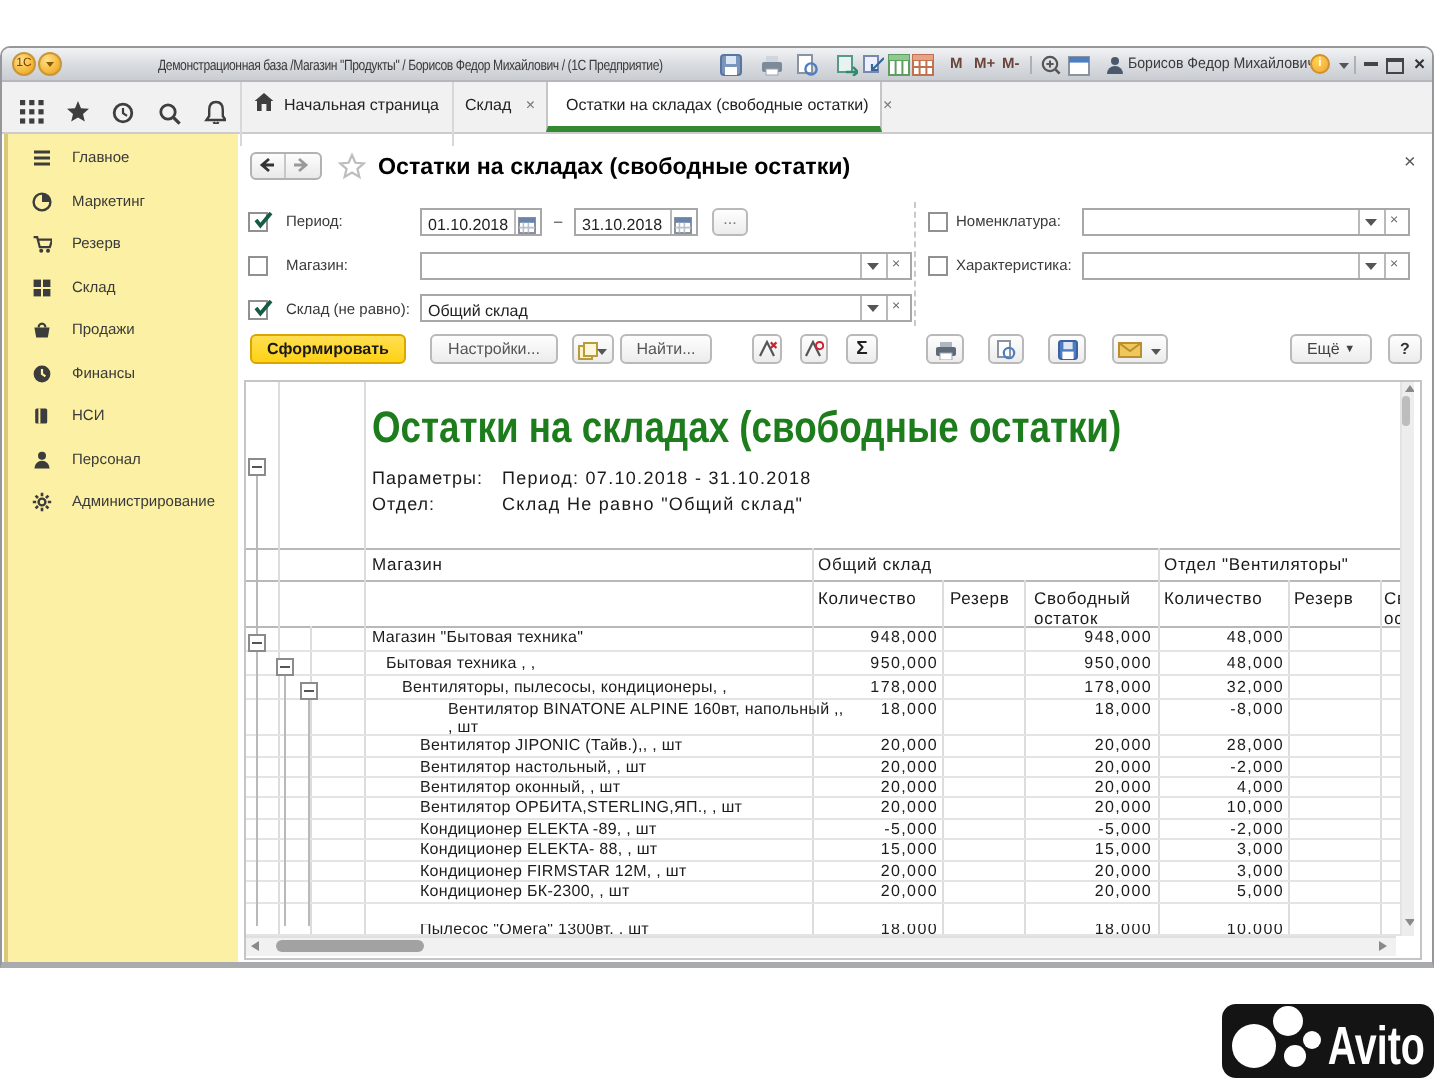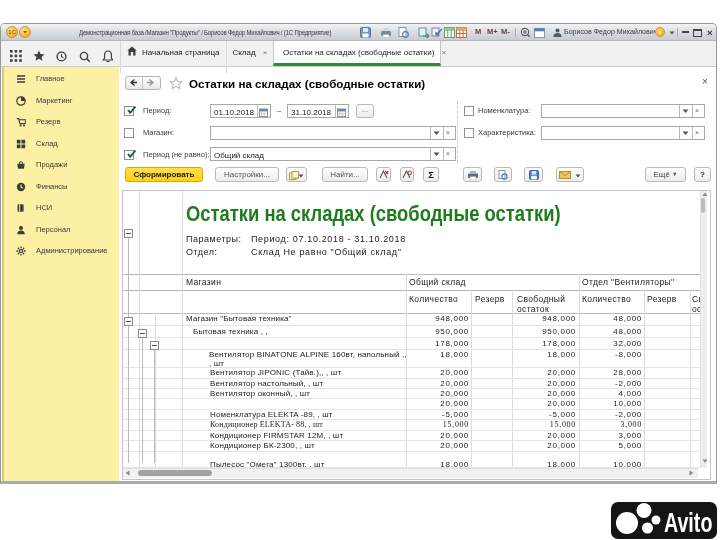--- a/index.html
+++ b/index.html
@@ -303,21 +303,21 @@
           <path d="M0.5 0.5 L6.5 0.5 L3.5 4 Z" fill="#555"></path>
         </svg>
       </div>
       <div class="abs" style="left:235px;top:2px;font-size:7px;color:#666">×</div>
     </div>
   <div class="cb" style="left:124px;top:150px">
       <svg width="11" height="11" style="position:absolute;left:0.5px;top:-2.5px">
         <path d="M2 5 L4.2 7.8 L9.5 1.5" stroke="#155c45" stroke-width="1.9" fill="none"></path>
       </svg>
     </div>
-  <div class="lbl" style="left:143px;top:150px">Период (не равно):</div>
+  <div class="lbl" style="left:143px;top:150px">Склад (не равно):</div>
   <div class="fld" style="left:210px;top:147px;width:244px">
       <span style="position:absolute;left:3px;top:2.5px">Общий склад</span>
       <div class="abs" style="left:219px;top:0;width:1px;height:12px;background:#b9b9b9"></div>
       <div class="abs" style="left:232px;top:0;width:1px;height:12px;background:#b9b9b9"></div>
       <div class="abs" style="left:222px;top:4px">
         <svg width="7" height="5">
           <path d="M0.5 0.5 L6.5 0.5 L3.5 4 Z" fill="#555"></path>
         </svg>
       </div>
       <div class="abs" style="left:235px;top:2px;font-size:7px;color:#666">×</div>
@@ -353,21 +353,21 @@
   <div class="btn" style="left:215px;top:167px;width:62px;line-height:13px;color:#555">Настройки...</div>
   <div class="btn" style="left:286px;top:167px;width:19px">
       <svg width="10" height="9" style="position:absolute;left:2px;top:3px">
         <rect x="0.5" y="2" width="6.5" height="6.5" fill="#fdf2c8" stroke="#b89b3a"></rect>
         <rect x="3" y="0.5" width="6.5" height="6.5" fill="#fdf6dd" stroke="#b89b3a"></rect>
       </svg>
       <svg width="6" height="4" style="position:absolute;right:2px;top:5.5px">
         <path d="M0.5 0.5 L5.5 0.5 L3 3.5 Z" fill="#555"></path>
       </svg>
     </div>
-  <div class="btn" style="left:322px;top:167px;width:44px;line-height:13px;color:#555">Найти...</div>
+  <div class="btn" style="left:310px;top:167px;width:44px;line-height:13px;color:#555">Найти...</div>
   <div class="btn" style="left:376px;top:167px;width:13px">
       <svg width="10" height="10" style="margin:1.5px auto 0">
         <path d="M1 8 L4.5 1 L8 8" stroke="#555" stroke-width="1.1" fill="none"></path>
         <path d="M6.4 1.2 l2.8 2.8 M9.2 1.2 l-2.8 2.8" stroke="#c23" stroke-width="1.1"></path>
       </svg>
     </div>
   <div class="btn" style="left:400px;top:167px;width:12px">
       <svg width="10" height="10" style="margin:1.5px auto 0">
         <path d="M1 8 L4.5 1 L8 8" stroke="#555" stroke-width="1.1" fill="none"></path>
         <circle cx="7.8" cy="2.8" r="1.8" fill="none" stroke="#c23" stroke-width="1"></circle>
@@ -440,26 +440,27 @@
       <span class="q2" style="line-height:12px">948,000</span>
       <span class="q3" style="line-height:12px">48,000</span>
     </div>
   <div class="rw" style="top:135px;height:11px;line-height:11px;">
       <span class="nm" style="left:70px">Бытовая техника , ,</span>
       <span class="q1" style="line-height:11px">950,000</span>
       <span class="q2" style="line-height:11px">950,000</span>
       <span class="q3" style="line-height:11px">48,000</span>
     </div>
   <div class="rw" style="top:147px;height:11px;line-height:11px;">
+      <span class="nm" style="left:78px">Вентиляторы, пылесосы, кондиционеры, ,</span>
       <span class="q1" style="line-height:11px">178,000</span>
       <span class="q2" style="line-height:11px">178,000</span>
       <span class="q3" style="line-height:11px">32,000</span>
     </div>
   <div class="rw" style="top:159px;height:17px;line-height:9px;">
-      <span class="nm" style="left:86px">Вентилятор BINATONE ALPINE 160вт, напольный ,,<br>, шт</span>
+      <span class="nm" style="left:101px">Вентилятор BINATONE ALPINE 160вт, напольный ,,<br>, шт</span>
       <span class="q1" style="line-height:9px">18,000</span>
       <span class="q2" style="line-height:9px">18,000</span>
       <span class="q3" style="line-height:9px">-8,000</span>
     </div>
   <div class="rw" style="top:177px;height:10px;line-height:10px;">
       <span class="nm" style="left:87px">Вентилятор JIPONIC (Тайв.),, , шт</span>
       <span class="q1" style="line-height:10px">20,000</span>
       <span class="q2" style="line-height:10px">20,000</span>
       <span class="q3" style="line-height:10px">28,000</span>
     </div>
@@ -469,31 +470,32 @@
       <span class="q2" style="line-height:9px">20,000</span>
       <span class="q3" style="line-height:9px">-2,000</span>
     </div>
   <div class="rw" style="top:198px;height:9px;line-height:9px;">
       <span class="nm" style="left:87px">Вентилятор оконный, , шт</span>
       <span class="q1" style="line-height:9px">20,000</span>
       <span class="q2" style="line-height:9px">20,000</span>
       <span class="q3" style="line-height:9px">4,000</span>
     </div>
   <div class="rw" style="top:208px;height:10px;line-height:10px;">
+      <span class="nm" style="left:87px">Вентилятор ОРБИТА,STERLING,ЯП., , шт</span>
       <span class="q1" style="line-height:10px">20,000</span>
       <span class="q2" style="line-height:10px">20,000</span>
       <span class="q3" style="line-height:10px">10,000</span>
     </div>
   <div class="rw" style="top:219px;height:9px;line-height:9px;">
-      <span class="nm" style="left:87px">Номенклатура ELEKTA -89, , шт</span>
+      <span class="nm" style="left:87px">Кондиционер ELEKTA -89, , шт</span>
       <span class="q1" style="line-height:9px">-5,000</span>
       <span class="q2" style="line-height:9px">-5,000</span>
       <span class="q3" style="line-height:9px">-2,000</span>
     </div>
-  <div class="rw" style="top:229px;height:10px;line-height:10px;font-family:Liberation Serif, serif;">
+  <div class="rw" style="top:229px;height:10px;line-height:10px;">
       <span class="nm" style="left:87px">Кондиционер ELEKTA- 88, , шт</span>
       <span class="q1" style="line-height:10px">15,000</span>
       <span class="q2" style="line-height:10px">15,000</span>
       <span class="q3" style="line-height:10px">3,000</span>
     </div>
   <div class="rw" style="top:240px;height:9px;line-height:9px;">
       <span class="nm" style="left:87px">Кондиционер FIRMSTAR 12М, , шт</span>
       <span class="q1" style="line-height:9px">20,000</span>
       <span class="q2" style="line-height:9px">20,000</span>
       <span class="q3" style="line-height:9px">3,000</span>

